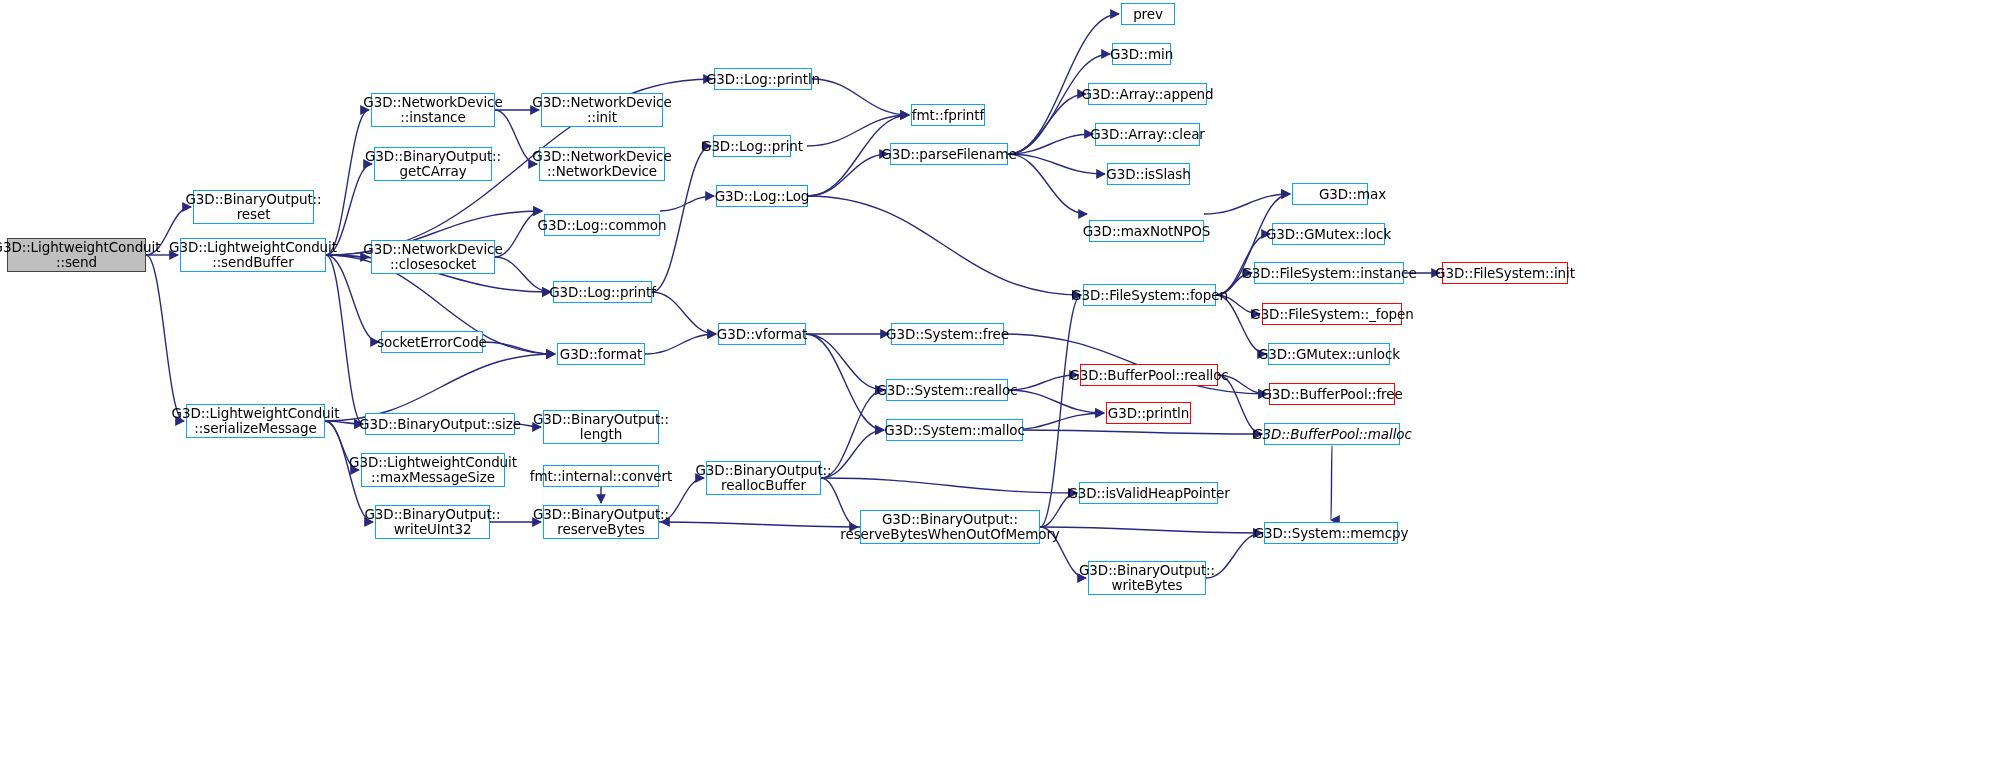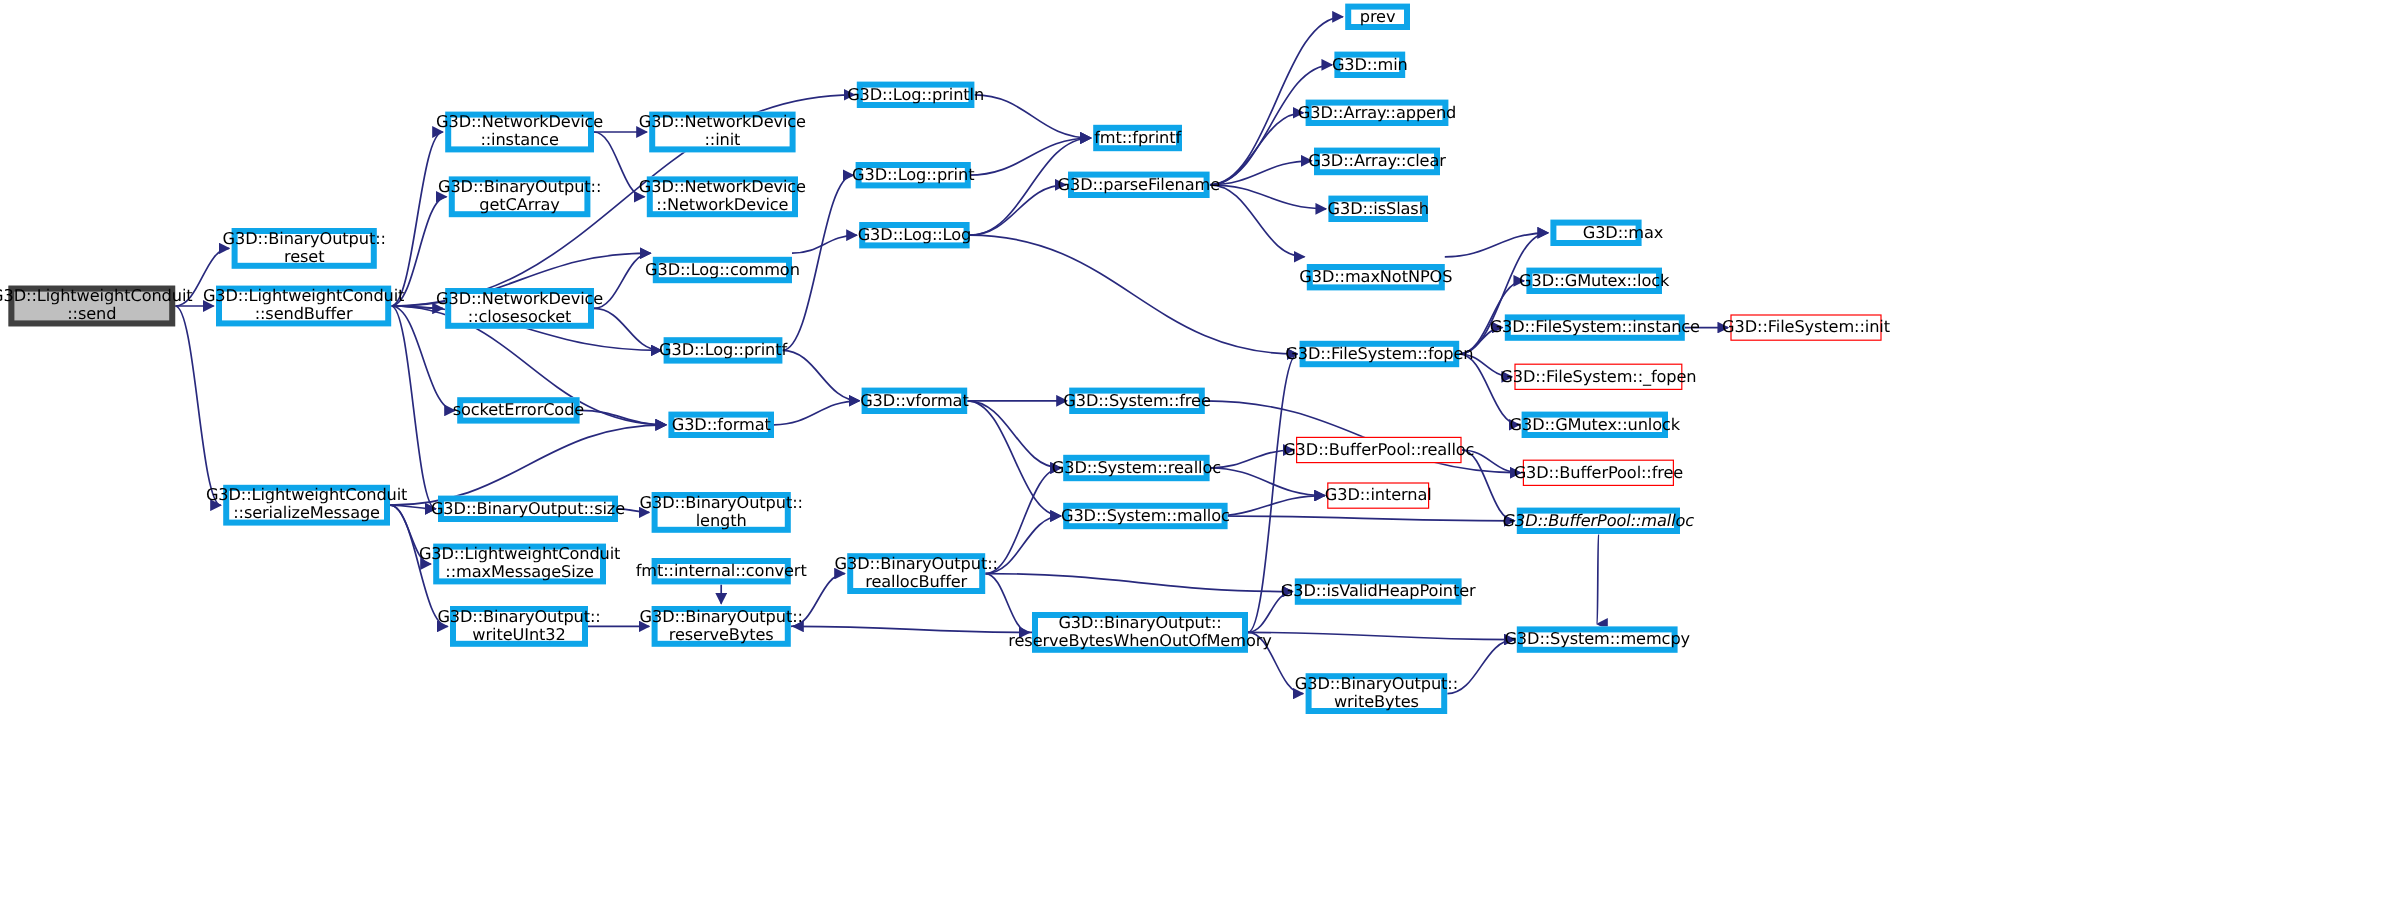--- a/index.html
+++ b/index.html
@@ -24,21 +24,21 @@
     pointer-events: none;
   }
   .node {
     position: absolute;
     box-sizing: border-box;
     display: flex;
     align-items: center;
     justify-content: center;
     text-align: center;
     background: #ffffff;
-    border: 5px solid #0ea5e9;
+    border: 1px solid #0ea5e9;
     color: #000000;
     font-size: 13.5px;
     line-height: 15px;
     letter-spacing: -0.1px;
     white-space: pre-line;
     padding: 0 3px;
     z-index: 2;
   }
   .node.root {
     background: #bfbfbf;
@@ -157,41 +157,41 @@
 ::NetworkDevice</div>
       <div class="node" style="left: 544px; top: 200px; width: 116px; height: 22px; margin-top: 14px;">G3D::Log::common</div>
       <div class="node" style="left: 553px; top: 281px; width: 99px; height: 22px;">G3D::Log::printf</div>
       <div class="node" style="left: 557px; top: 343px; width: 88px; height: 22px;">G3D::format</div>
       <div class="node" style="left: 543px; top: 410px; width: 116px; height: 34px;">G3D::BinaryOutput::
 length</div>
       <div class="node" style="left: 543px; top: 465px; width: 116px; height: 22px;">fmt::internal::convert</div>
       <div class="node" style="left: 543px; top: 505px; width: 116px; height: 34px;">G3D::BinaryOutput::
 reserveBytes</div>
       <div class="node" style="left: 714px; top: 68px; width: 98px; height: 22px;">G3D::Log::println</div>
-      <div class="node" style="left: 713px; top: 135px; width: 96px; height: 22px;">G3D::Log::print</div>
+      <div class="node" style="left: 713px; top: 135px; width: 78px; height: 22px;">G3D::Log::print</div>
       <div class="node" style="left: 716px; top: 185px; width: 92px; height: 22px;">G3D::Log::Log</div>
       <div class="node" style="left: 718px; top: 323px; width: 88px; height: 22px;">G3D::vformat</div>
       <div class="node" style="left: 706px; top: 461px; width: 115px; height: 34px;">G3D::BinaryOutput::
 reallocBuffer</div>
       <div class="node" style="left: 911px; top: 104px; width: 74px; height: 22px;">fmt::fprintf</div>
       <div class="node" style="left: 890px; top: 143px; width: 118px; height: 22px;">G3D::parseFilename</div>
       <div class="node" style="left: 891px; top: 323px; width: 113px; height: 22px;">G3D::System::free</div>
       <div class="node" style="left: 886px; top: 379px; width: 122px; height: 22px;">G3D::System::realloc</div>
       <div class="node" style="left: 886px; top: 419px; width: 137px; height: 22px;">G3D::System::malloc</div>
       <div class="node" style="left: 860px; top: 510px; width: 180px; height: 34px;">G3D::BinaryOutput::
 reserveBytesWhenOutOfMemory</div>
       <div class="node" style="left: 1121px; top: 3px; width: 54px; height: 22px;">prev</div>
       <div class="node" style="left: 1112px; top: 43px; width: 59px; height: 22px;">G3D::min</div>
       <div class="node" style="left: 1088px; top: 83px; width: 119px; height: 22px;">G3D::Array::append</div>
       <div class="node" style="left: 1095px; top: 123px; width: 105px; height: 23px; text-align: right;">G3D::Array::clear</div>
       <div class="node" style="left: 1107px; top: 163px; width: 83px; height: 22px;">G3D::isSlash</div>
       <div class="node" style="left: 1089px; top: 203px; width: 115px; height: 22px; margin-top: 17px;">G3D::maxNotNPOS</div>
       <div class="node" style="left: 1083px; top: 284px; width: 133px; height: 22px;">G3D::FileSystem::fopen</div>
       <div class="node alert" style="left: 1080px; top: 364px; width: 138px; height: 22px;">G3D::BufferPool::realloc</div>
-      <div class="node alert" style="left: 1106px; top: 402px; width: 85px; height: 22px;">G3D::internal</div>
+      <div class="node alert" style="left: 1106px; top: 402px; width: 85px; height: 22px;">G3D::println</div>
       <div class="node" style="left: 1079px; top: 482px; width: 139px; height: 22px;">G3D::isValidHeapPointer</div>
       <div class="node" style="left: 1088px; top: 561px; width: 118px; height: 34px;">G3D::BinaryOutput::
 writeBytes</div>
       <div class="node" style="left: 1292px; top: 183px; width: 76px; height: 22px; padding-left: 48px;">G3D::max</div>
       <div class="node" style="left: 1272px; top: 223px; width: 113px; height: 22px;">G3D::GMutex::lock</div>
       <div class="node" style="left: 1254px; top: 262px; width: 150px; height: 22px;">G3D::FileSystem::instance</div>
       <div class="node alert" style="left: 1262px; top: 303px; width: 140px; height: 22px;">G3D::FileSystem::_fopen</div>
       <div class="node" style="left: 1268px; top: 343px; width: 122px; height: 22px;">G3D::GMutex::unlock</div>
       <div class="node alert" style="left: 1269px; top: 383px; width: 126px; height: 22px;">G3D::BufferPool::free</div>
       <div class="node" style="left: 1264px; top: 423px; width: 136px; height: 22px; font-style: italic;">G3D::BufferPool::malloc</div>

